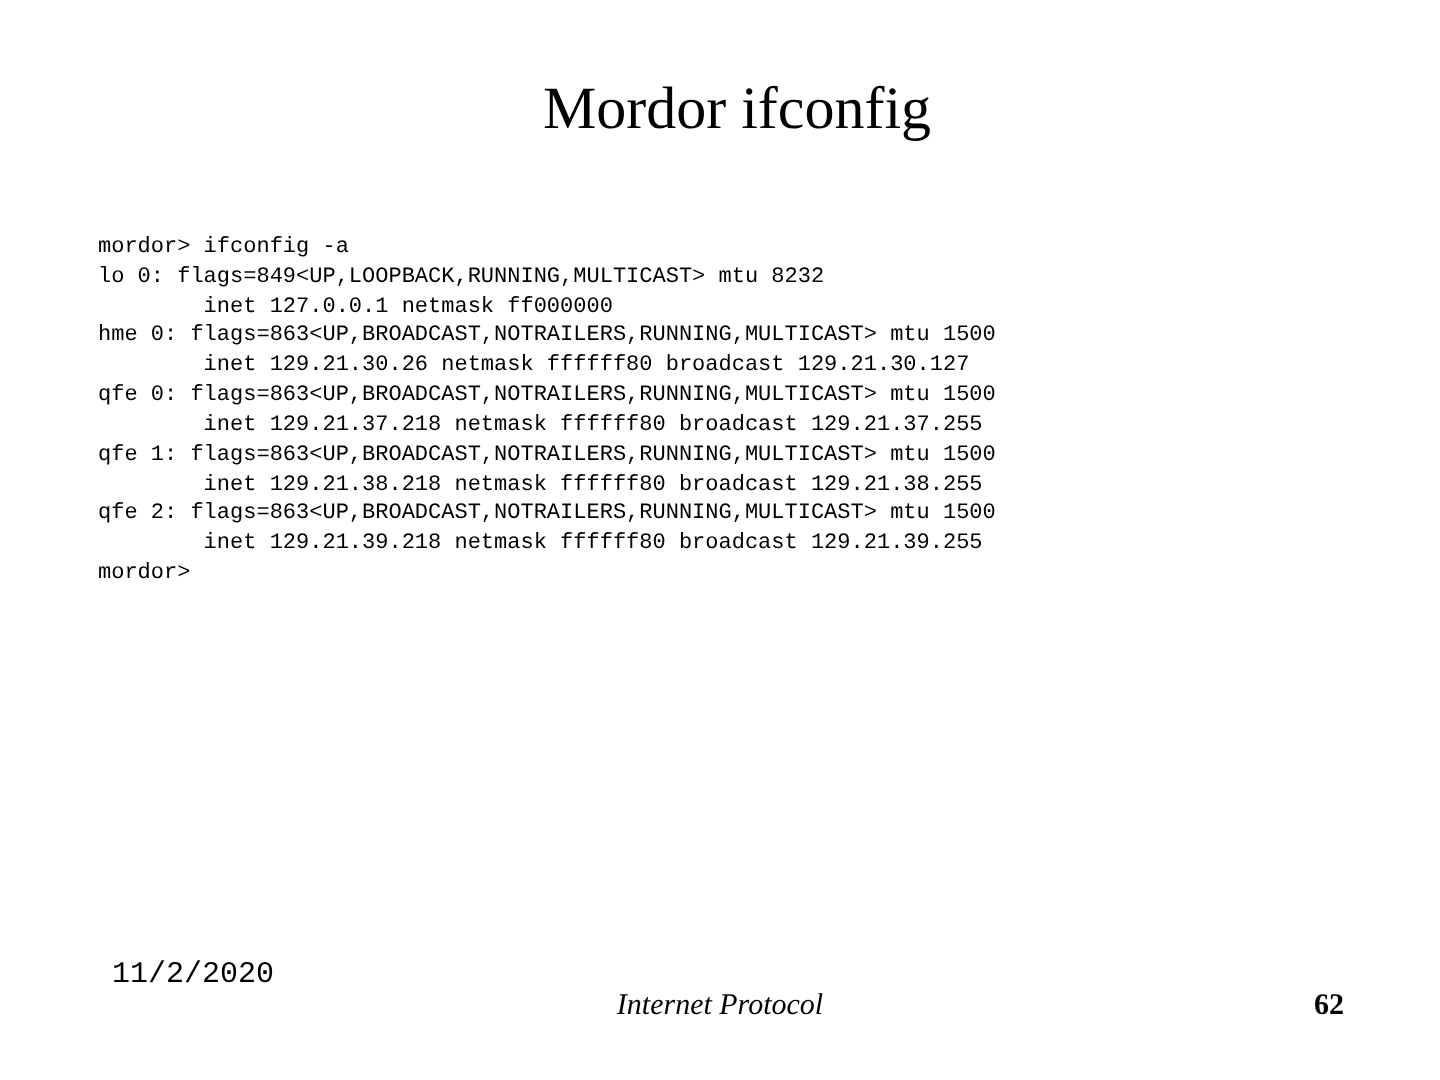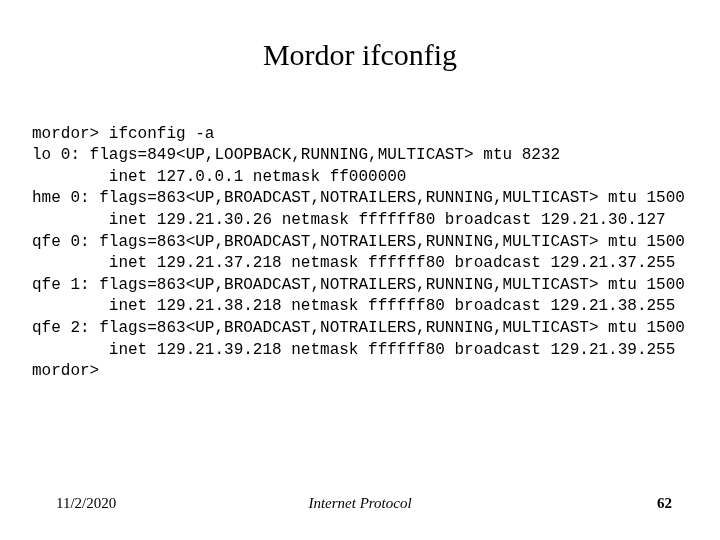--- a/index.html
+++ b/index.html
@@ -10,49 +10,51 @@
     background: #fff;
     font-family: "Times New Roman", Times, serif;
     color: #000;
     position: relative;
   }
   .slide {
     width: 720px;
     height: 540px;
     position: relative;
     box-sizing: border-box;
+    padding-left: 17px;
   }
   .title {
     text-align: center;
     font-size: 30px;
     font-weight: normal;
     padding-top: 38px;
     padding-bottom: 30px;
     font-family: "Times New Roman", Times, serif;
   }
   .terminal {
     font-family: "Courier New", Courier, monospace;
-    font-size: 16px;
+    font-size: 11px;
     line-height: 1.35;
     white-space: pre;
     padding-left: 32px;
     padding-right: 20px;
   }
   .footer {
     position: absolute;
     bottom: 28px;
     left: 0;
     width: 100%;
     font-family: "Times New Roman", Times, serif;
     font-size: 15px;
   }
   .footer-date {
     position: absolute;
     left: 56px;
-    bottom: 0;
+    bottom: 16px;
+    font-family: Liberation Mono, monospace;
   }
   .footer-title {
     position: absolute;
     left: 0;
     width: 100%;
     text-align: center;
     bottom: 0;
     font-style: italic;
   }
   .footer-page {

